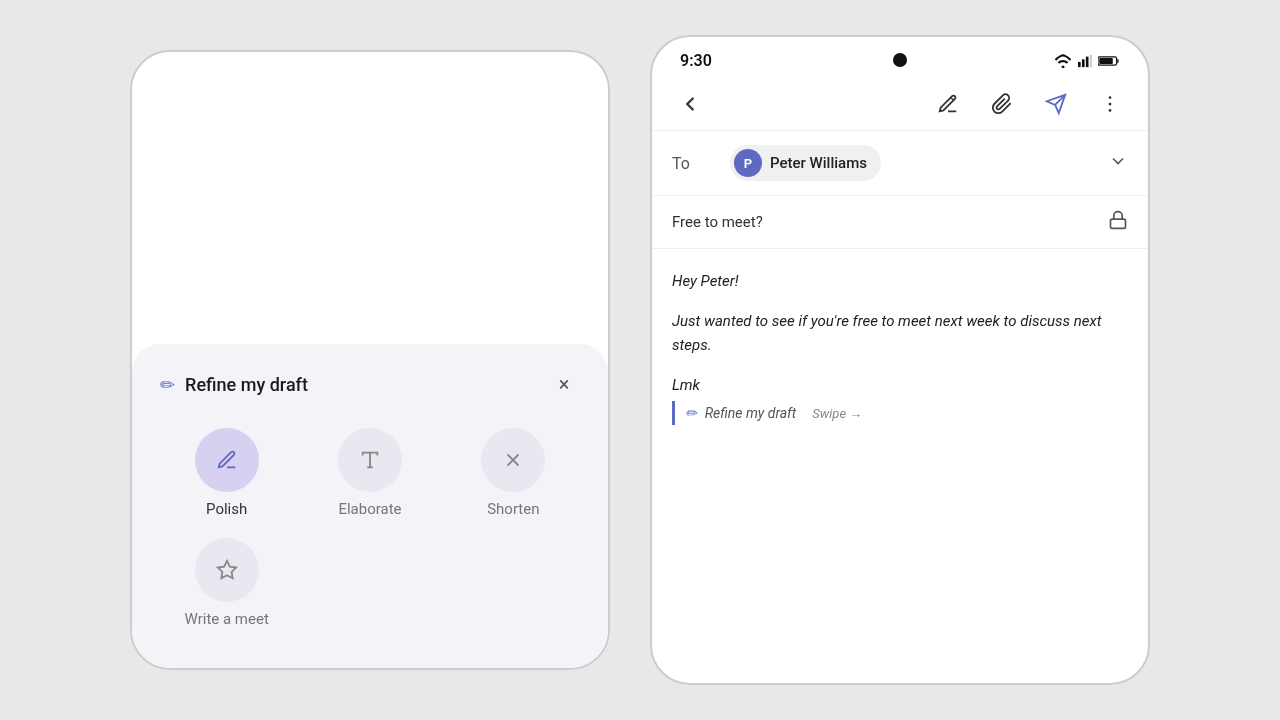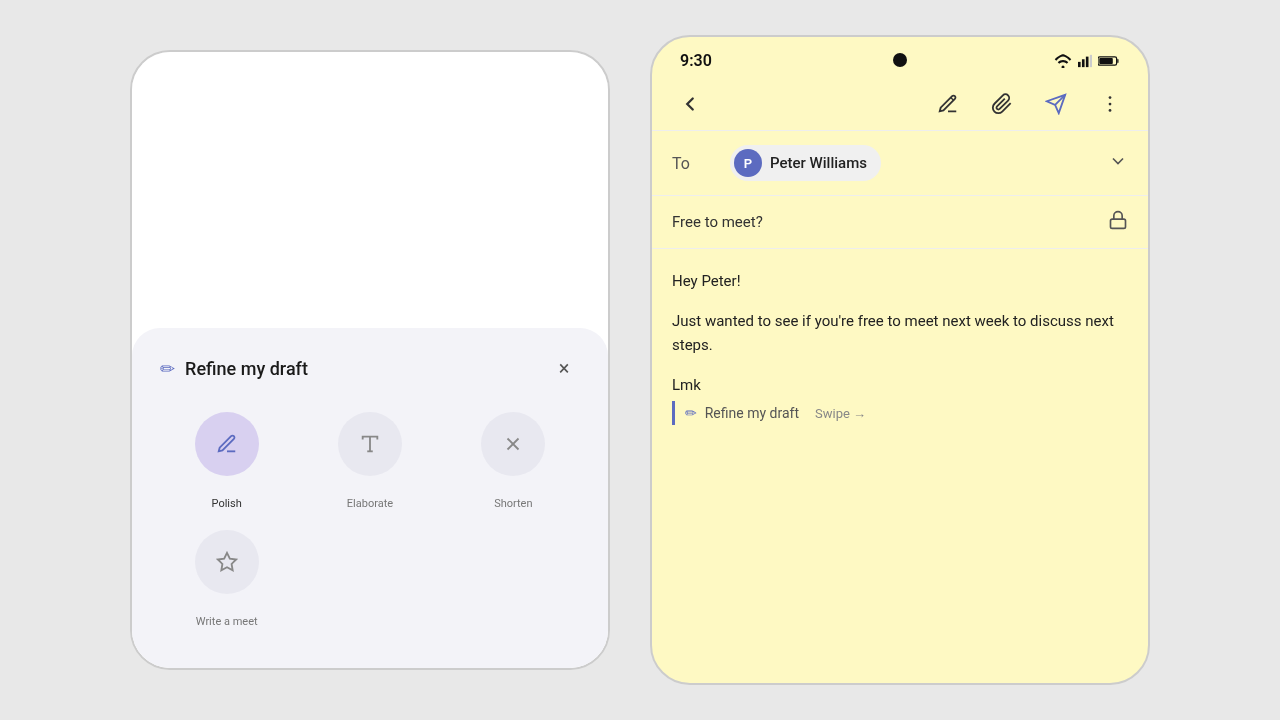--- a/index.html
+++ b/index.html
@@ -99,35 +99,34 @@
       justify-content: center;
       font-size: 24px;
       color: #555;
     }
 
     .option-icon-wrap.active {
       background: #d8d0f0;
     }
 
     .option-label {
-      font-size: 11px;
+      font-size: 15px;
       color: #777;
       text-align: center;
-      margin-top: 13px;
     }
 
     .option-label.active {
       color: #333;
     }
 
     
     .phone-right {
       width: 500px;
       height: 650px;
-      background: #fef9c3;
+      background: #ffffff;
       border-radius: 40px;
       border: 2px solid #ccc;
       position: relative;
       overflow: hidden;
       display: flex;
       flex-direction: column;
     }
 
     
     .status-bar {
@@ -255,20 +254,21 @@
     }
 
     .lock-icon {
       color: #555;
       font-size: 18px;
     }
 
     .email-body {
       padding: 20px 20px;
       flex: 1;
+      font-style: italic;
     }
 
     .email-body-text {
       font-size: 15px;
       color: #222;
       line-height: 1.6;
     }
 
     .email-lmk {
       margin-top: 16px;

